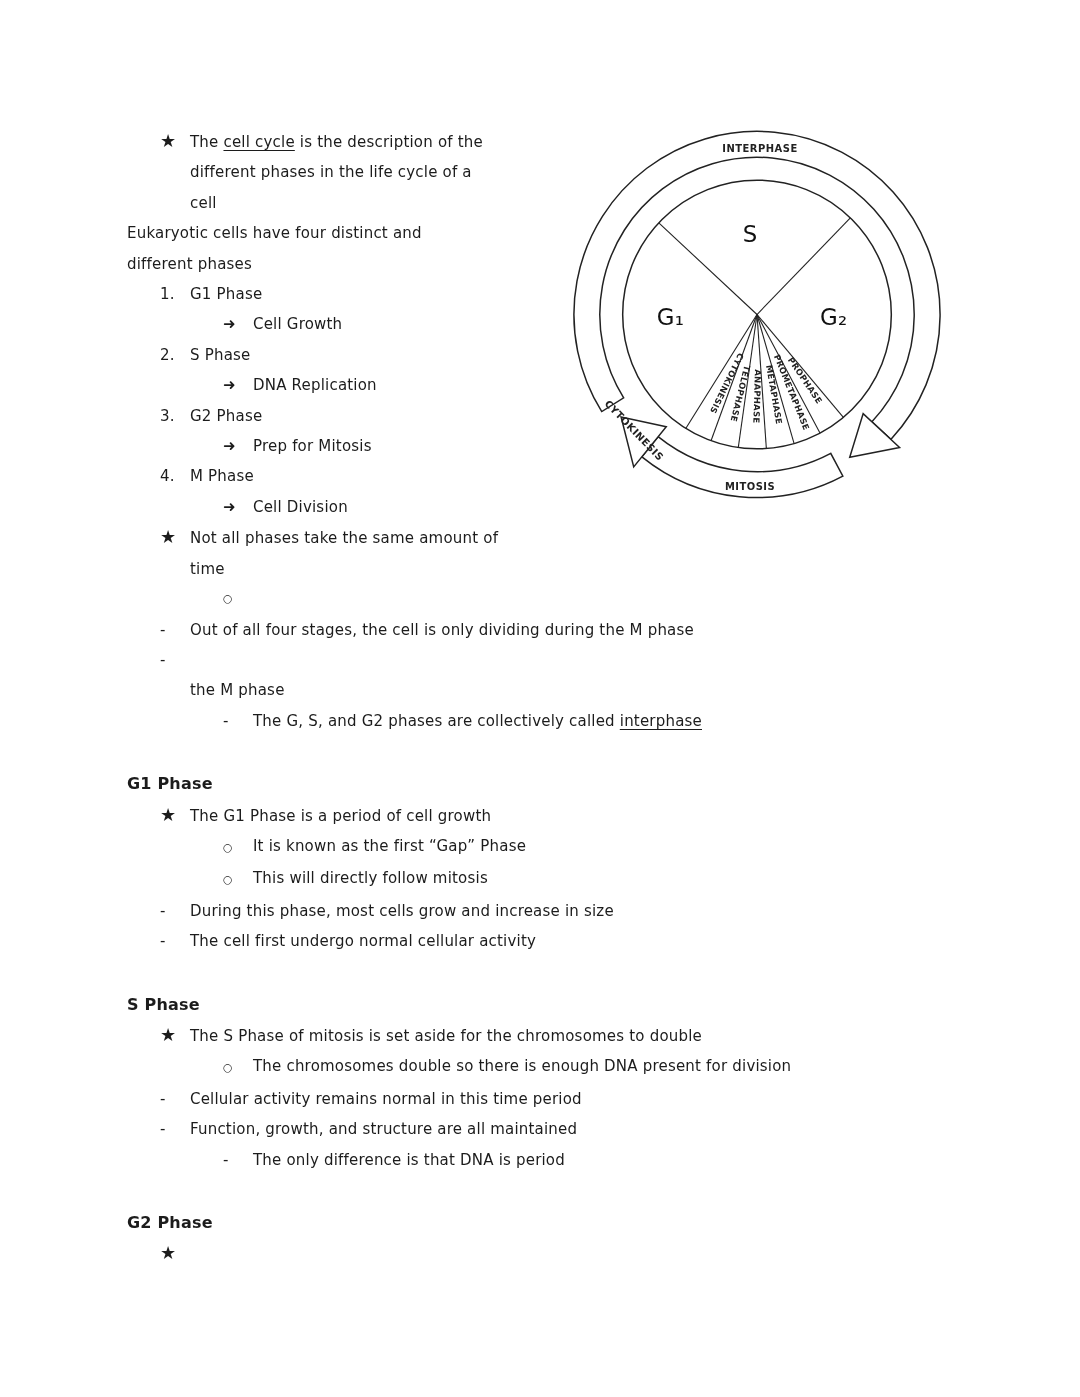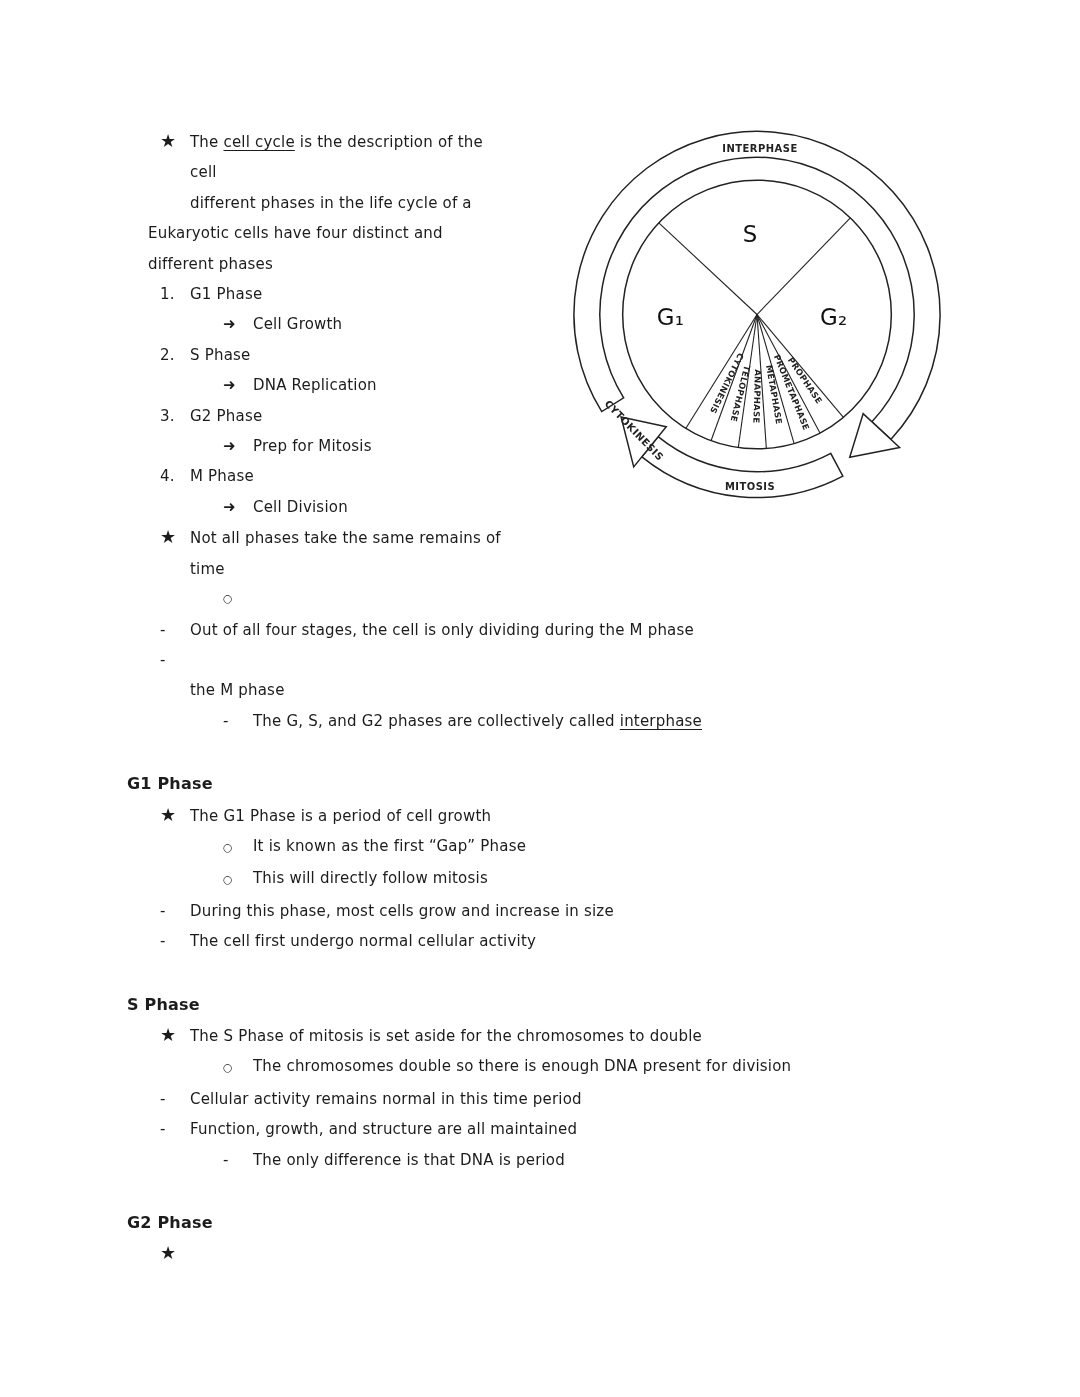--- a/index.html
+++ b/index.html
@@ -3,21 +3,21 @@
 <meta charset="utf-8">
 <style>
   html,body { margin:0; padding:0; background:#ffffff; }
   body {
     width:1080px; min-height:1397px; position:relative;
     font-family:"DejaVu Sans","Liberation Sans",sans-serif;
     font-size:15px; color:#1c1c1c; letter-spacing:0.2px;
   }
   .content { position:absolute; left:127px; top:126px; width:940px; }
   .line { display:flex; align-items:baseline; line-height:30.4px; }
-  .lv0 { padding-left:0;margin-left:21px; }
+  .lv0 { padding-left:0; }
   .lv1 { padding-left:33px; }
   .lv1c { padding-left:63px; }
   .lv2 { padding-left:96px; }
   .mk { flex:0 0 30px; }
   .mk.star { font-size:18px; }
   .mk.arrow { font-size:15px; font-weight:bold; }
   .mk.circle { font-size:11px; }
   .mk.num { font-size:15px; }
   .heading { font-weight:bold; font-size:16px; line-height:30.4px; }
   .gap { margin-top:33px; }
@@ -30,24 +30,24 @@
 </head>
 <body>
 
 <div class="content">
 
   <div class="line lv1">
     <span class="mk star">★</span>
     <span class="txt"><span>The </span><u>cell cycle</u><span> is the description of the</span></span>
   </div>
   <div class="line lv1c">
+      <span class="txt">different phases in the life cycle of a</span>
+    </div>
+  <div class="line lv1c">
       <span class="txt">cell</span>
-    </div>
-  <div class="line lv1c">
-      <span class="txt">different phases in the life cycle of a</span>
     </div>
   <div class="line lv0">
       <span class="txt">Eukaryotic cells have four distinct and</span>
     </div>
   <div class="line lv0">
       <span class="txt">different phases</span>
     </div>
 
   <div class="line lv1">
     <span class="mk num">1.</span>
@@ -77,21 +77,21 @@
     <span class="mk num">4.</span>
     <span class="txt">M Phase</span>
   </div>
   <div class="line lv2">
     <span class="mk arrow">➜</span>
     <span class="txt">Cell Division</span>
   </div>
 
   <div class="line lv1">
     <span class="mk star">★</span>
-    <span class="txt">Not all phases take the same remains of</span>
+    <span class="txt">Not all phases take the same amount of</span>
   </div>
   <div class="line lv1c">
       <span class="txt">time</span>
     </div>
   <div class="line lv2">
     <span class="mk circle">○</span>
   </div>
   <div class="line lv1">
     <span class="mk dash">-</span>
     <span class="txt">Out of all four stages, the cell is only dividing during the M phase</span>

